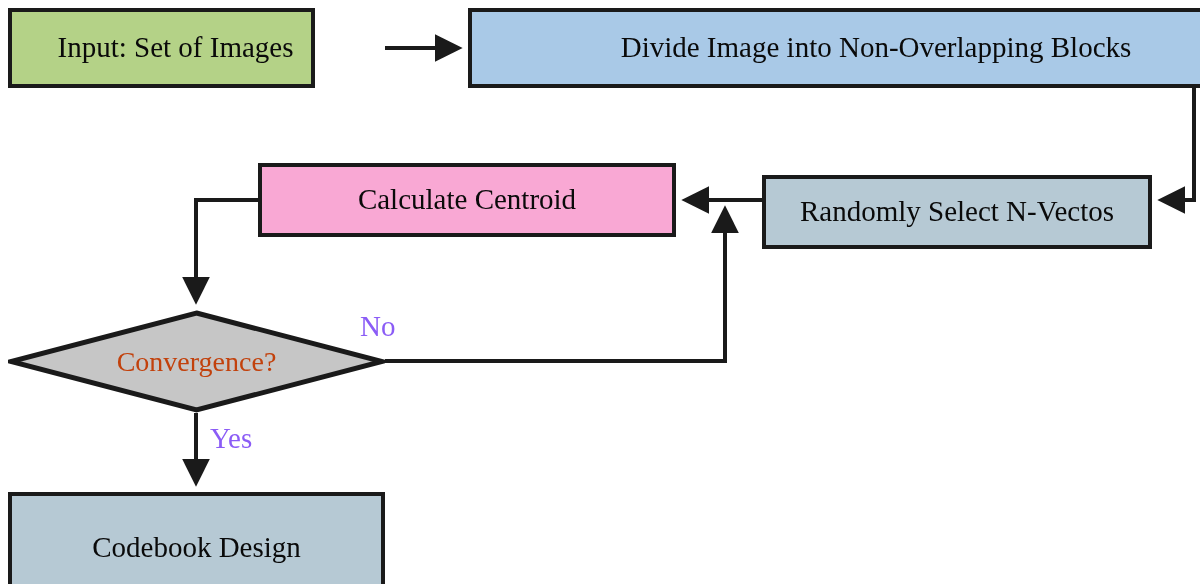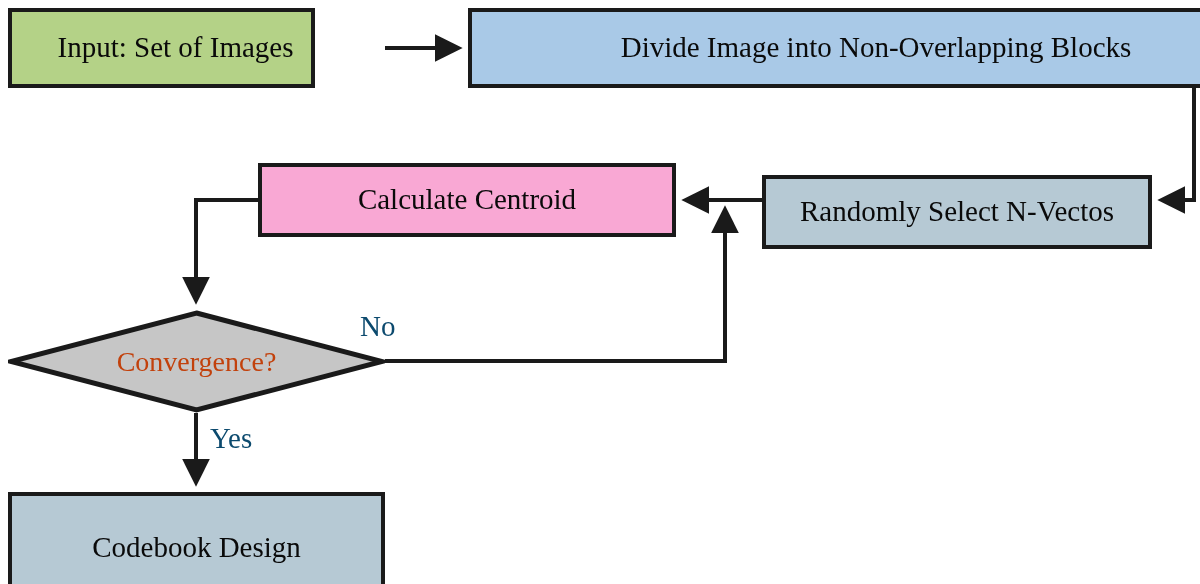--- a/index.html
+++ b/index.html
@@ -71,21 +71,21 @@
     display: flex;
     align-items: center;
     justify-content: center;
     font-size: 28px;
     color: #c2410c;
     pointer-events: none;
   }
   .edge-label {
     position: absolute;
     font-size: 29px;
-    color: #0c4a6e;
+    color: #8b5cf6;
     white-space: nowrap;
   }
   #label-no  { left: 360px; top: 310px; }
   #label-yes { left: 210px; top: 422px; }
   #edges {
     position: absolute;
     left: 0; top: 0;
     width: 1200px; height: 584px;
     pointer-events: none;
   }

